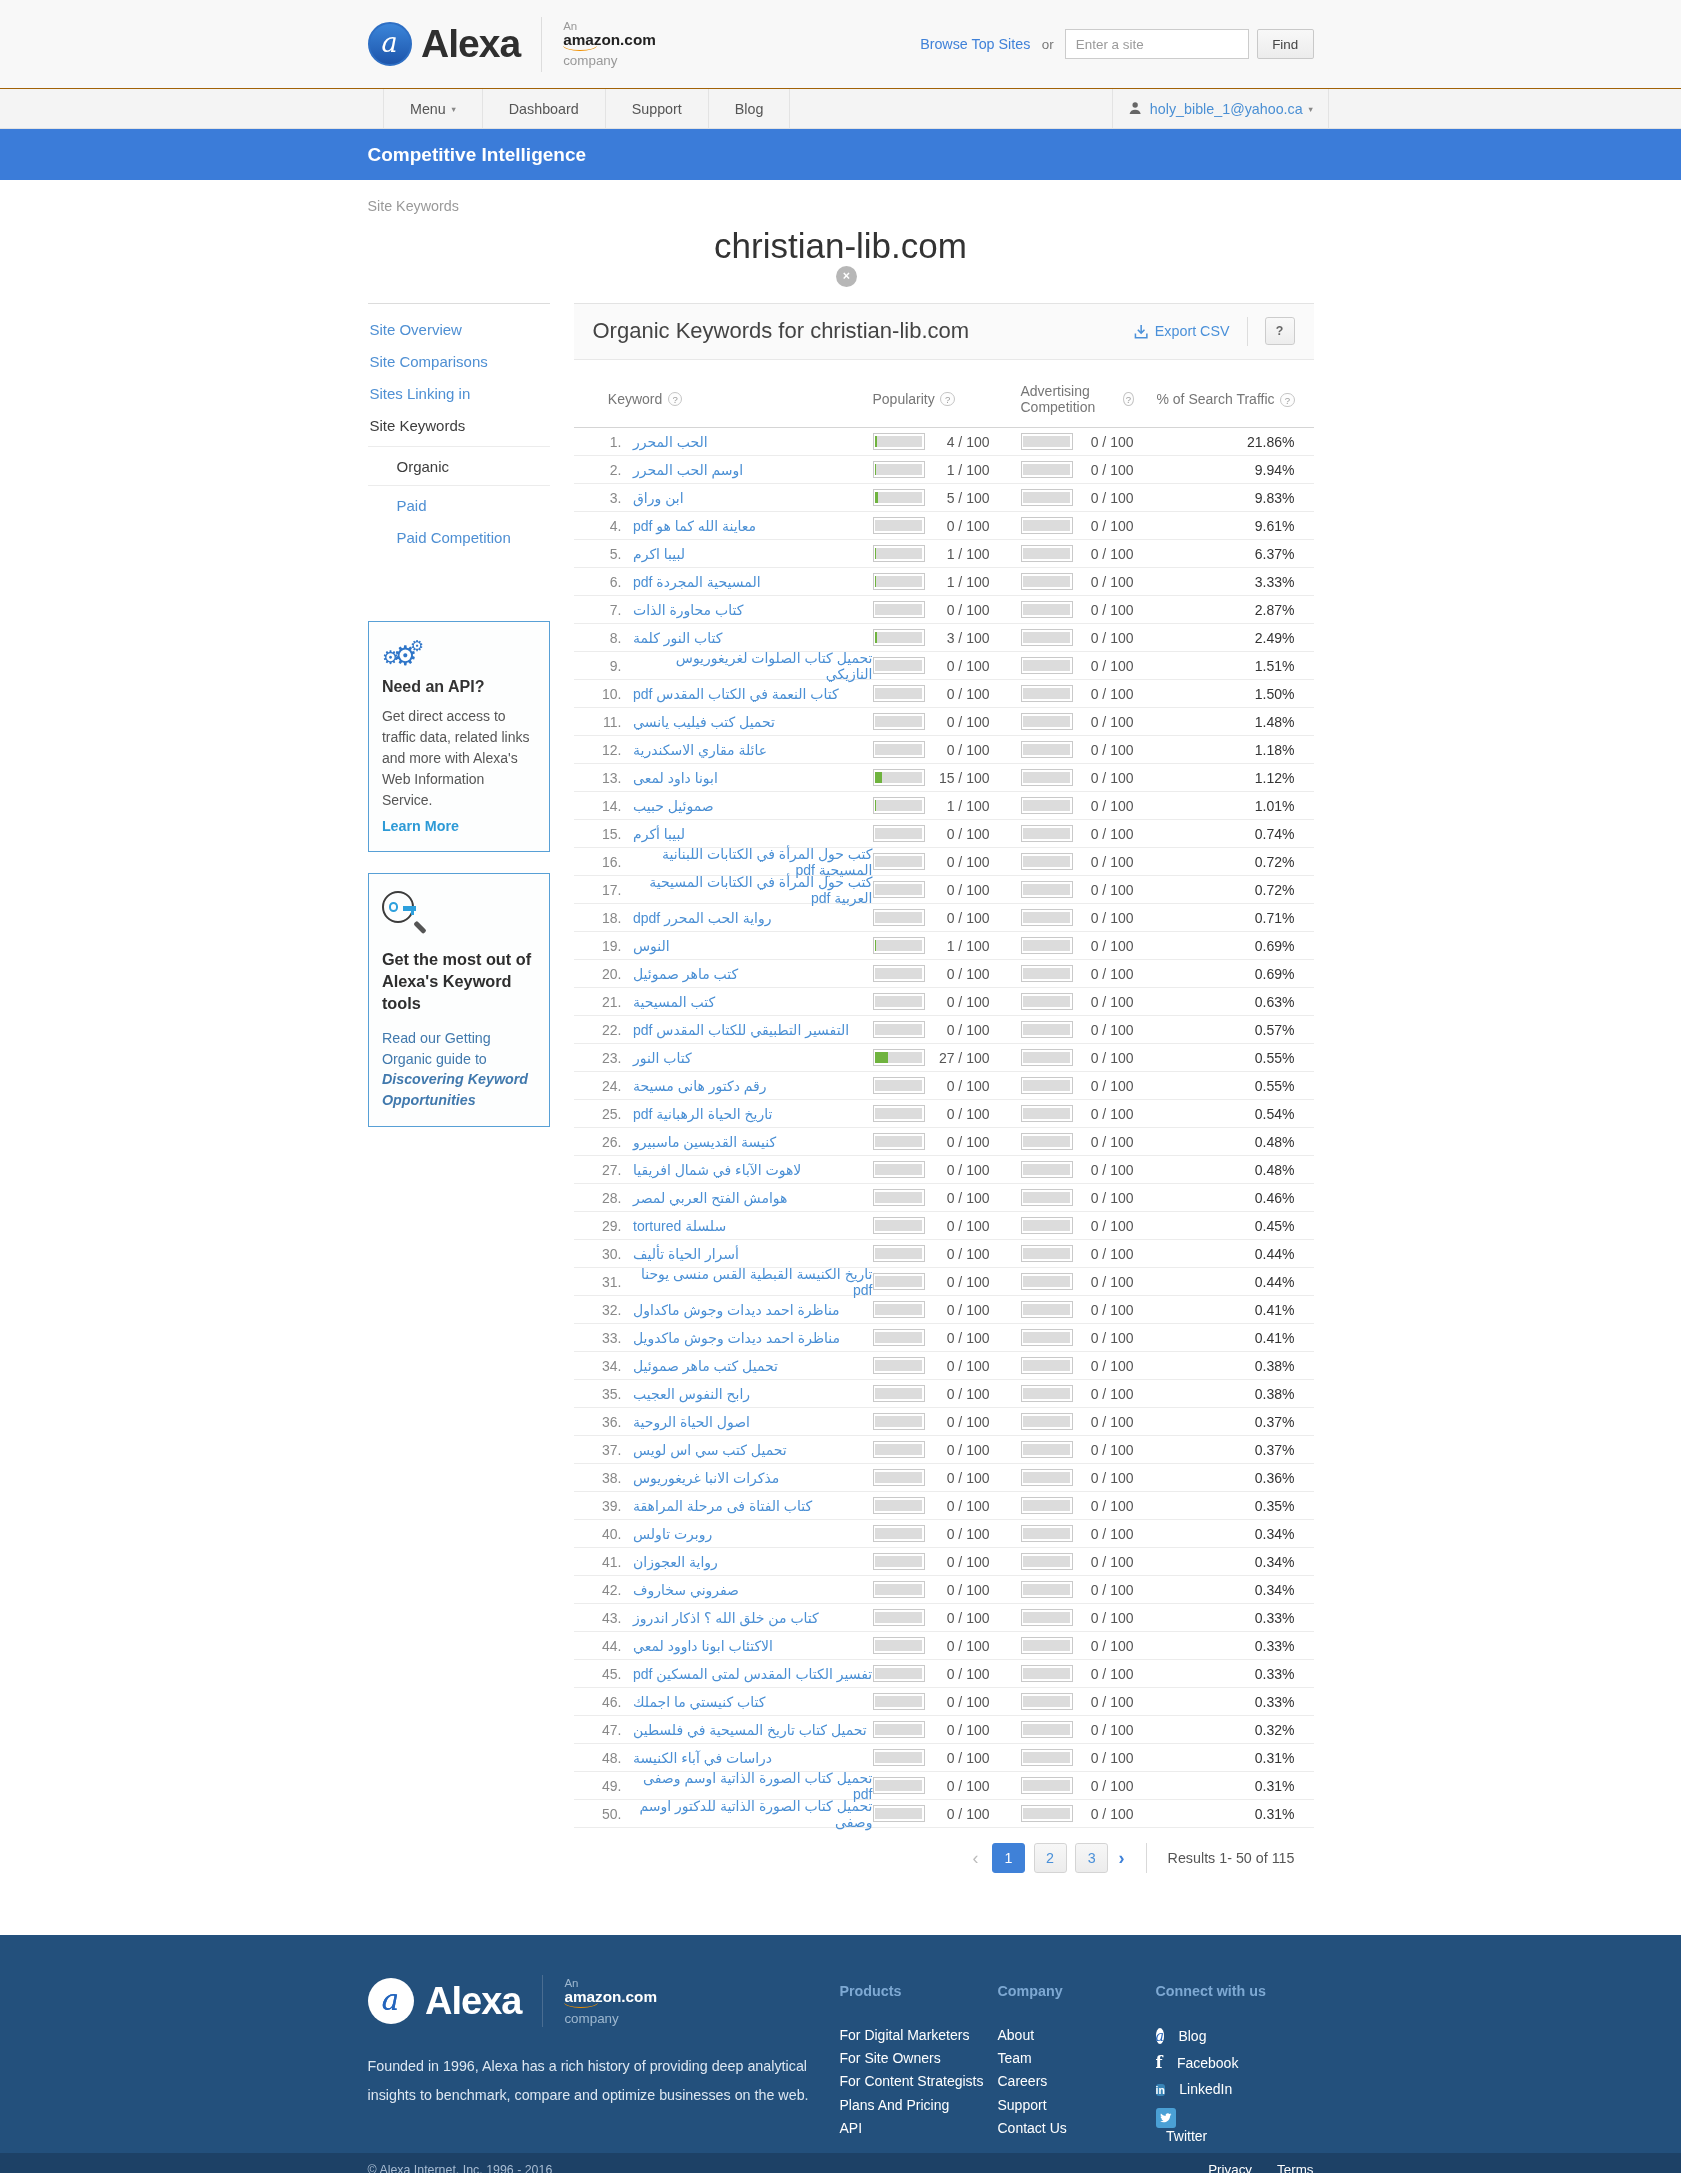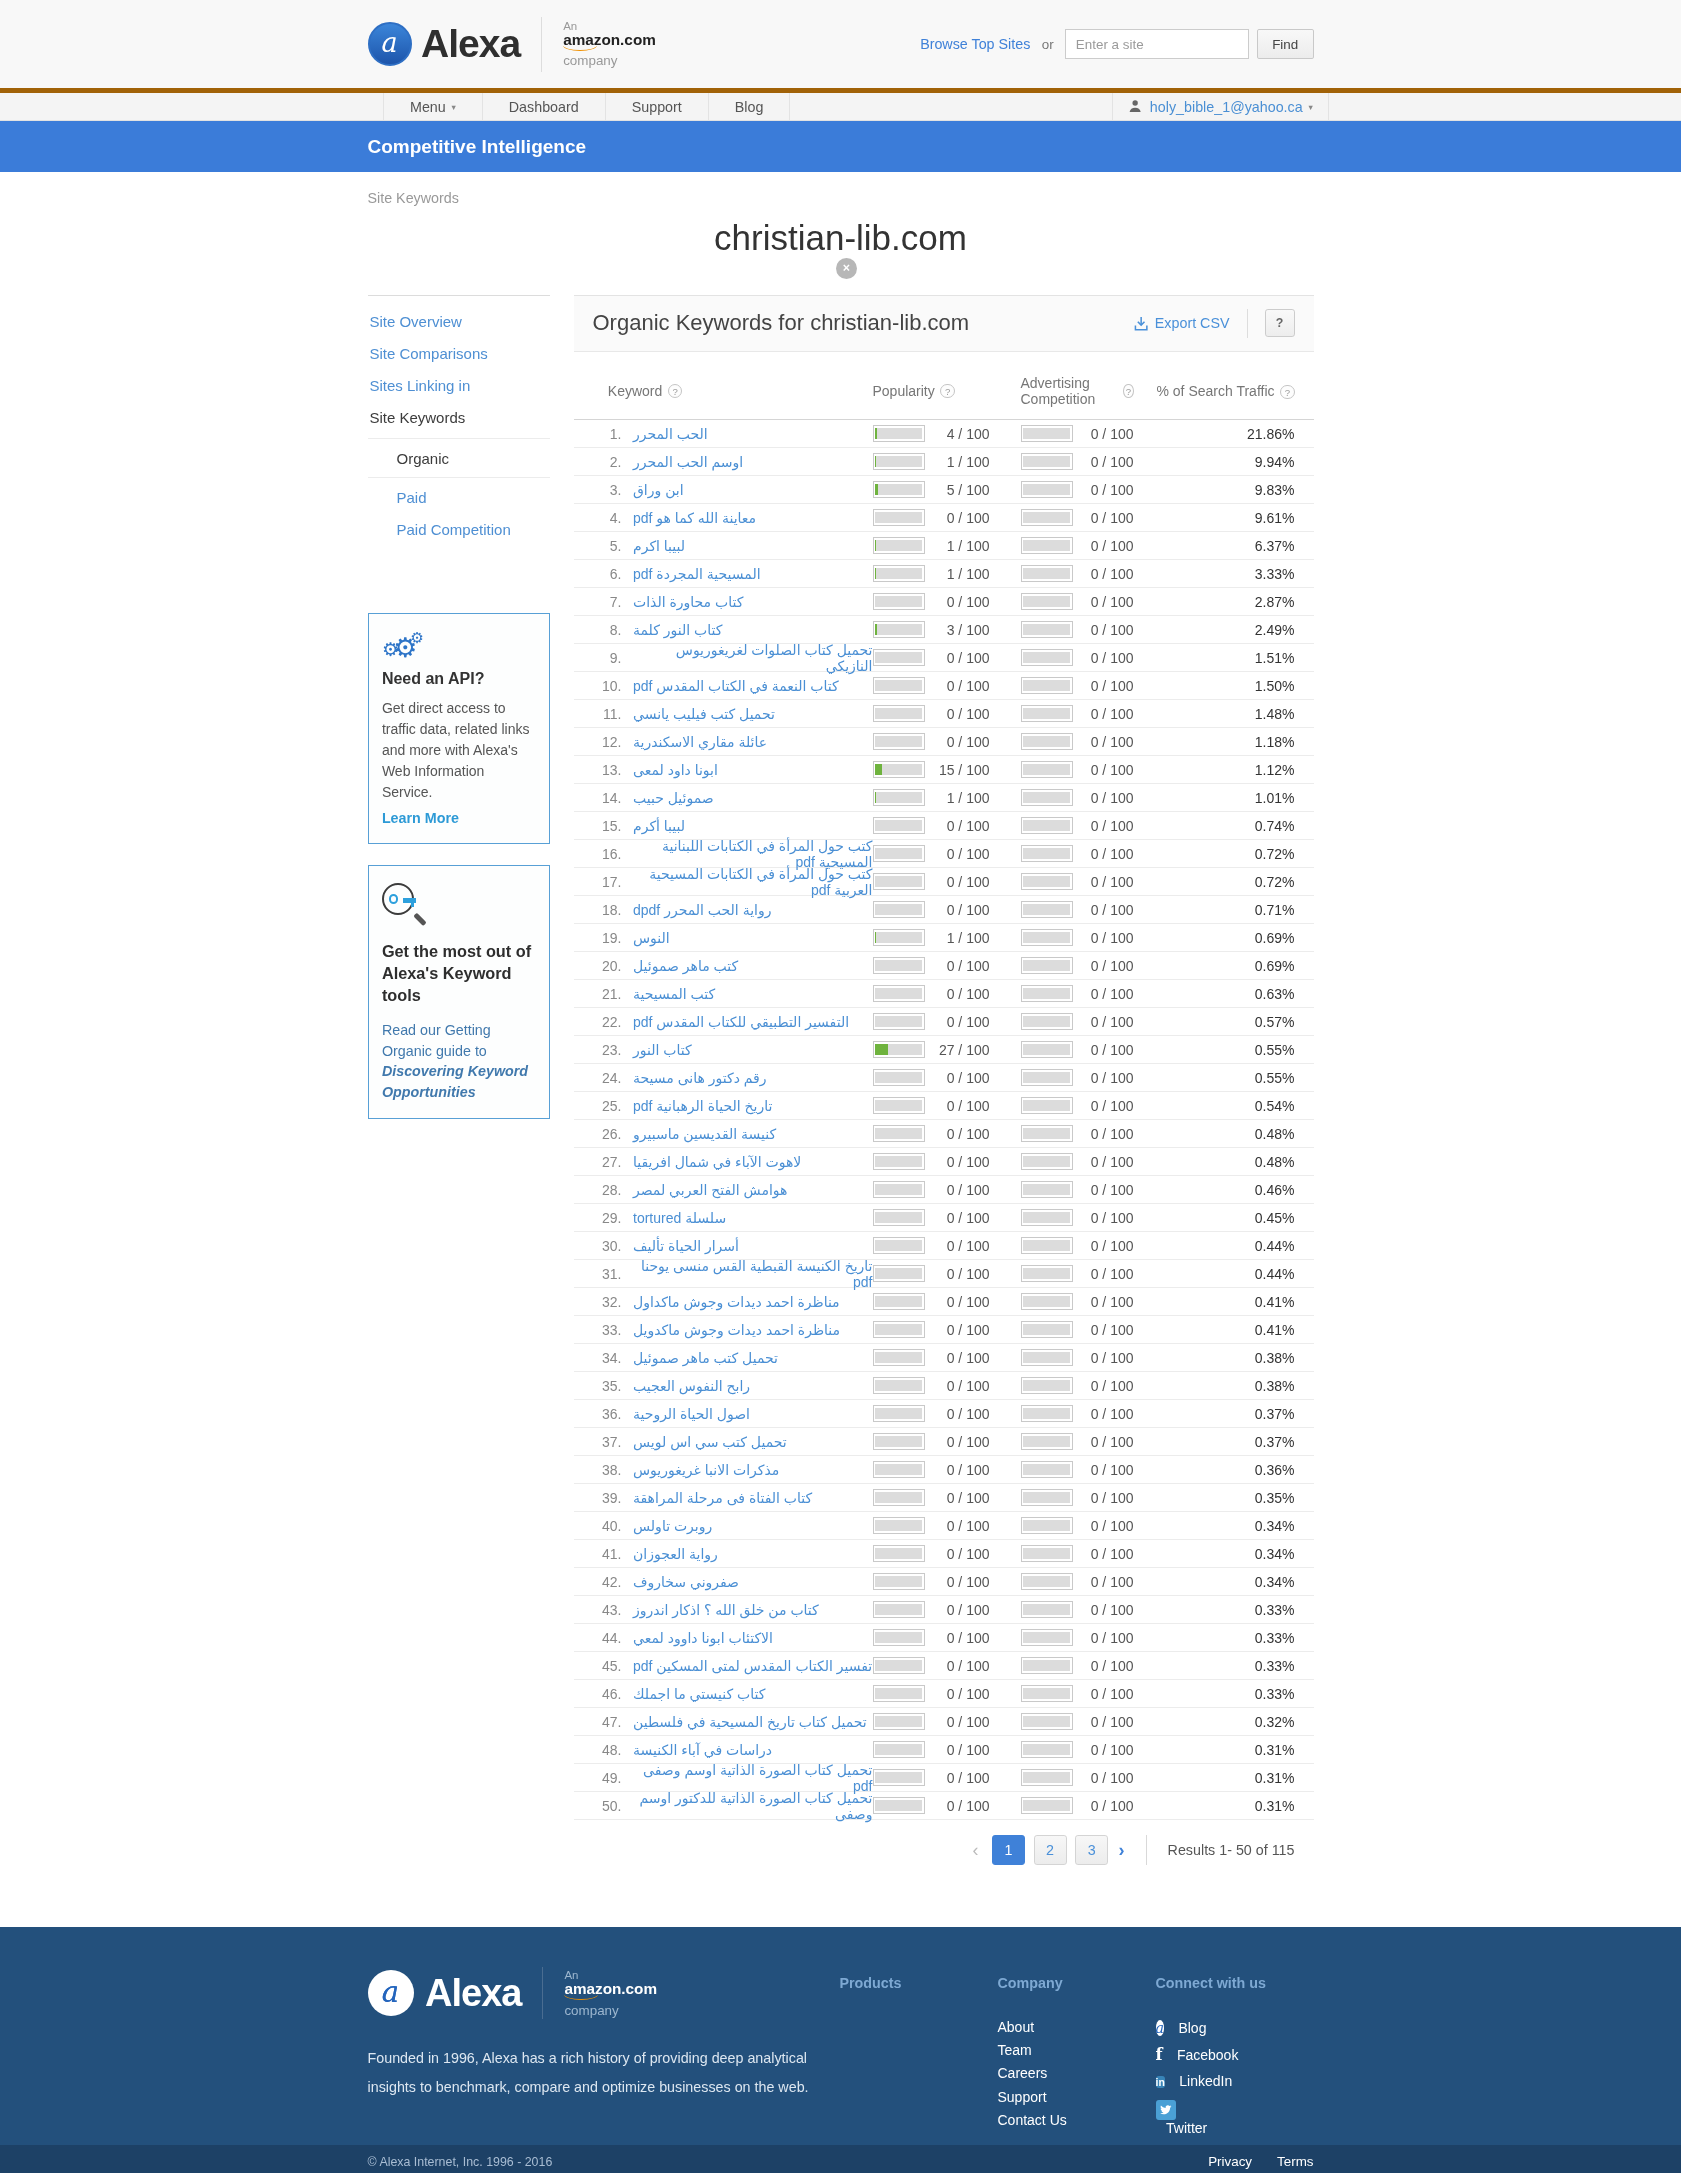--- a/index.html
+++ b/index.html
@@ -19,21 +19,21 @@
   .amz .smile { display:block; width:34px; height:5.7px; border-bottom:1.9px solid #f09000; border-radius:0 0 100% 100%/0 0 200% 200%; margin-top:-2.9px; }
   .amz .co { display:block; color:#999; font-size:13.4px; margin-top:2.9px; }
   .search-group { margin-left:auto; display:flex; align-items:center; }
   .browse-link { color:#3f81d8; font-size:14.3px; text-decoration:none; }
   .or-text { color:#777; font-size:13.4px; margin:0 11.5px; }
   .site-input { width:184px; height:30px; border:1px solid #ccc; padding:0 9.6px; font-size:13.4px; color:#444; background:#fff; font-family:inherit; }
   .site-input::placeholder { color:#9a9a9a; }
   .find-btn { height:30px; margin-left:7.6px; padding:0 14.3px; border:1px solid #c9c9c9; border-radius:1.9px; background:linear-gradient(#f8f8f8,#ececec); font-size:13.4px; color:#444; font-family:inherit; cursor:pointer; }
 
   
-  .menubar { height:33px; background:#f4f4f4; border-top:5px solid #a16207; border-bottom:1px solid #e2e2e2;padding-left:31px; }
+  .menubar { height:41px; background:#f4f4f4; border-top:1px solid #a16207; border-bottom:1px solid #e2e2e2;padding-left:31px; }
   .menubar .container { height:100%; display:flex; align-items:stretch; }
   .mnav { display:flex; }
   .mnav a { display:flex; align-items:center; padding:0 26px; font-size:14.3px; color:#555; text-decoration:none; border-right:1px solid #e3e3e3; }
   .mnav a:first-child { border-left:1px solid #e3e3e3; }
   .caret { font-size:8.6px; color:#888; margin-left:5.7px; }
   .user-group { margin-left:auto; display:flex; align-items:center; padding:0 15.3px; border-left:1px solid #e3e3e3; border-right:1px solid #e3e3e3; }
   .user-email { color:#4a8fd4; font-size:14.3px; margin-left:7.6px; text-decoration:none; }
 
   
   .banner { height:51px; background:#3b7cd9; }
@@ -1502,20 +1502,28 @@
         </div>
       </div>
       <div class="f-founded">
         <div>Founded in 1996, Alexa has a rich history of providing deep analytical</div>
         <div>insights to benchmark, compare and optimize businesses on the web.</div>
       </div>
     </div>
     <div class="f-cols">
       <div class="f-col">
         <h4>Products</h4>
+        <div>
+
+        <a href="#">For Digital Marketers</a>
+            <a href="#">For Site Owners</a>
+            <a href="#">For Content Strategists</a>
+            <a href="#">Plans And Pricing</a>
+            <a href="#">API</a>
+          </div>
       </div>
       <div class="f-col">
         <h4>Company</h4>
         <div>
 
         <a href="#">About</a>
             <a href="#">Team</a>
             <a href="#">Careers</a>
             <a href="#">Support</a>
             <a href="#">Contact Us</a>

